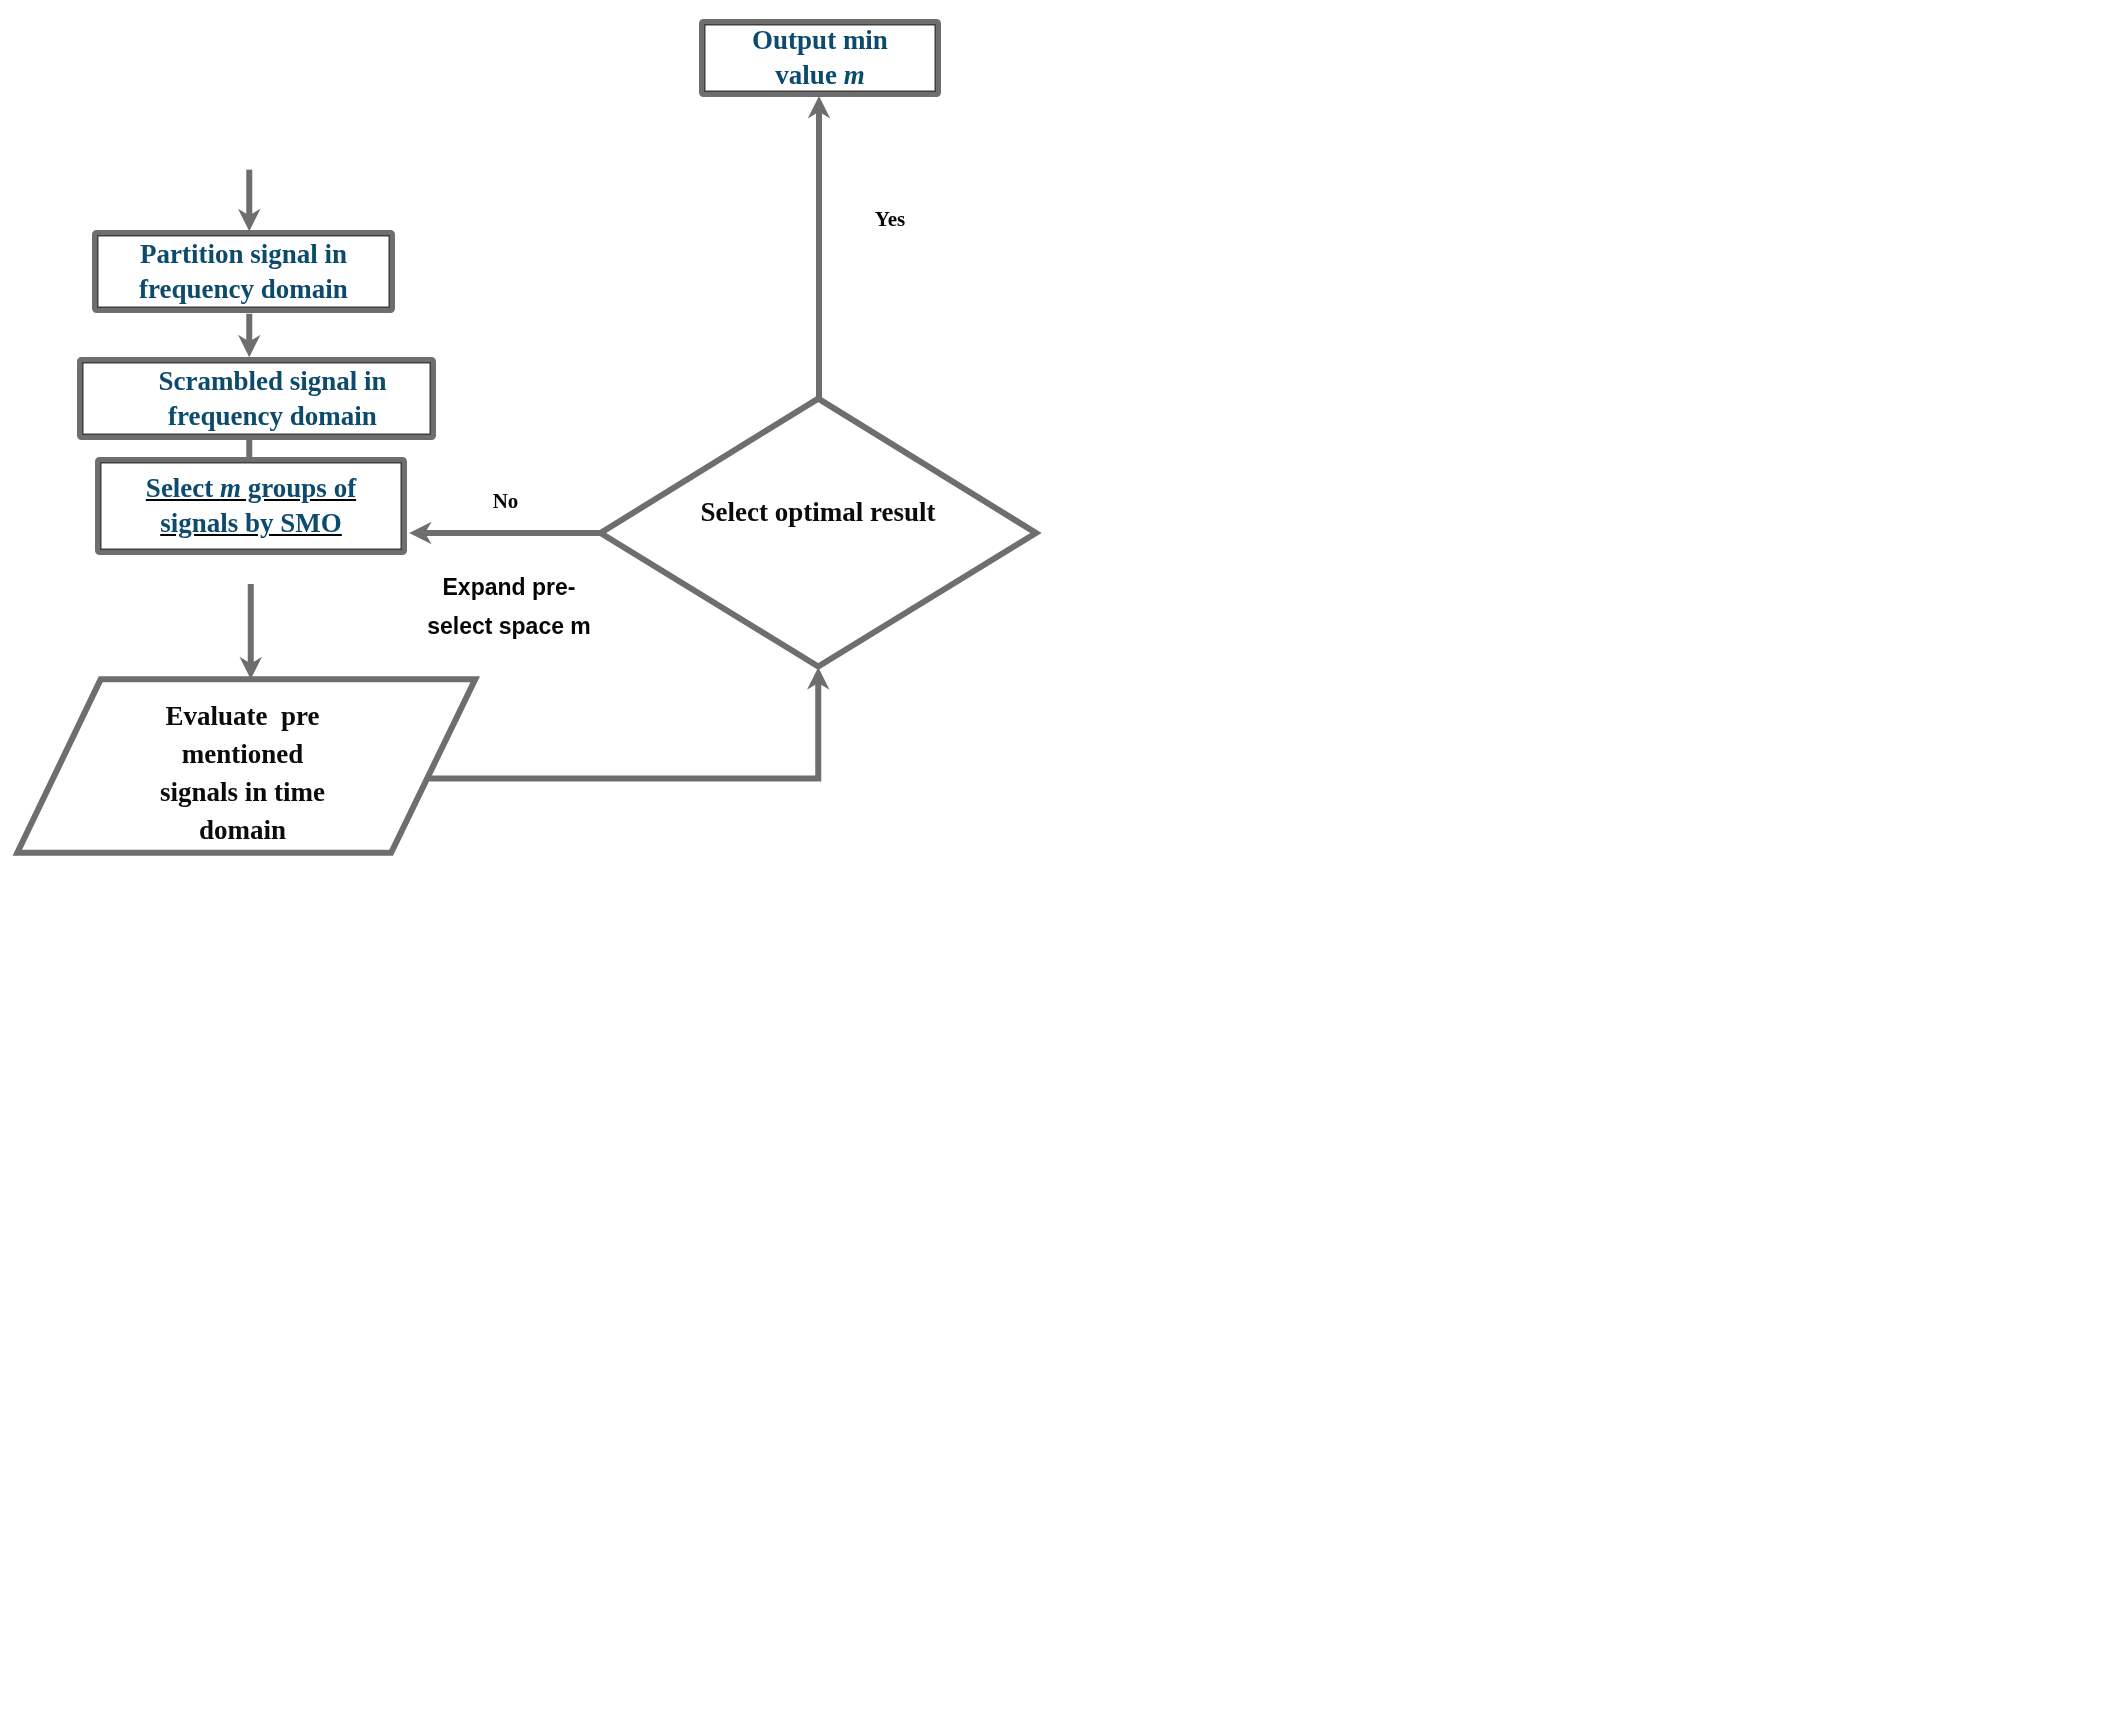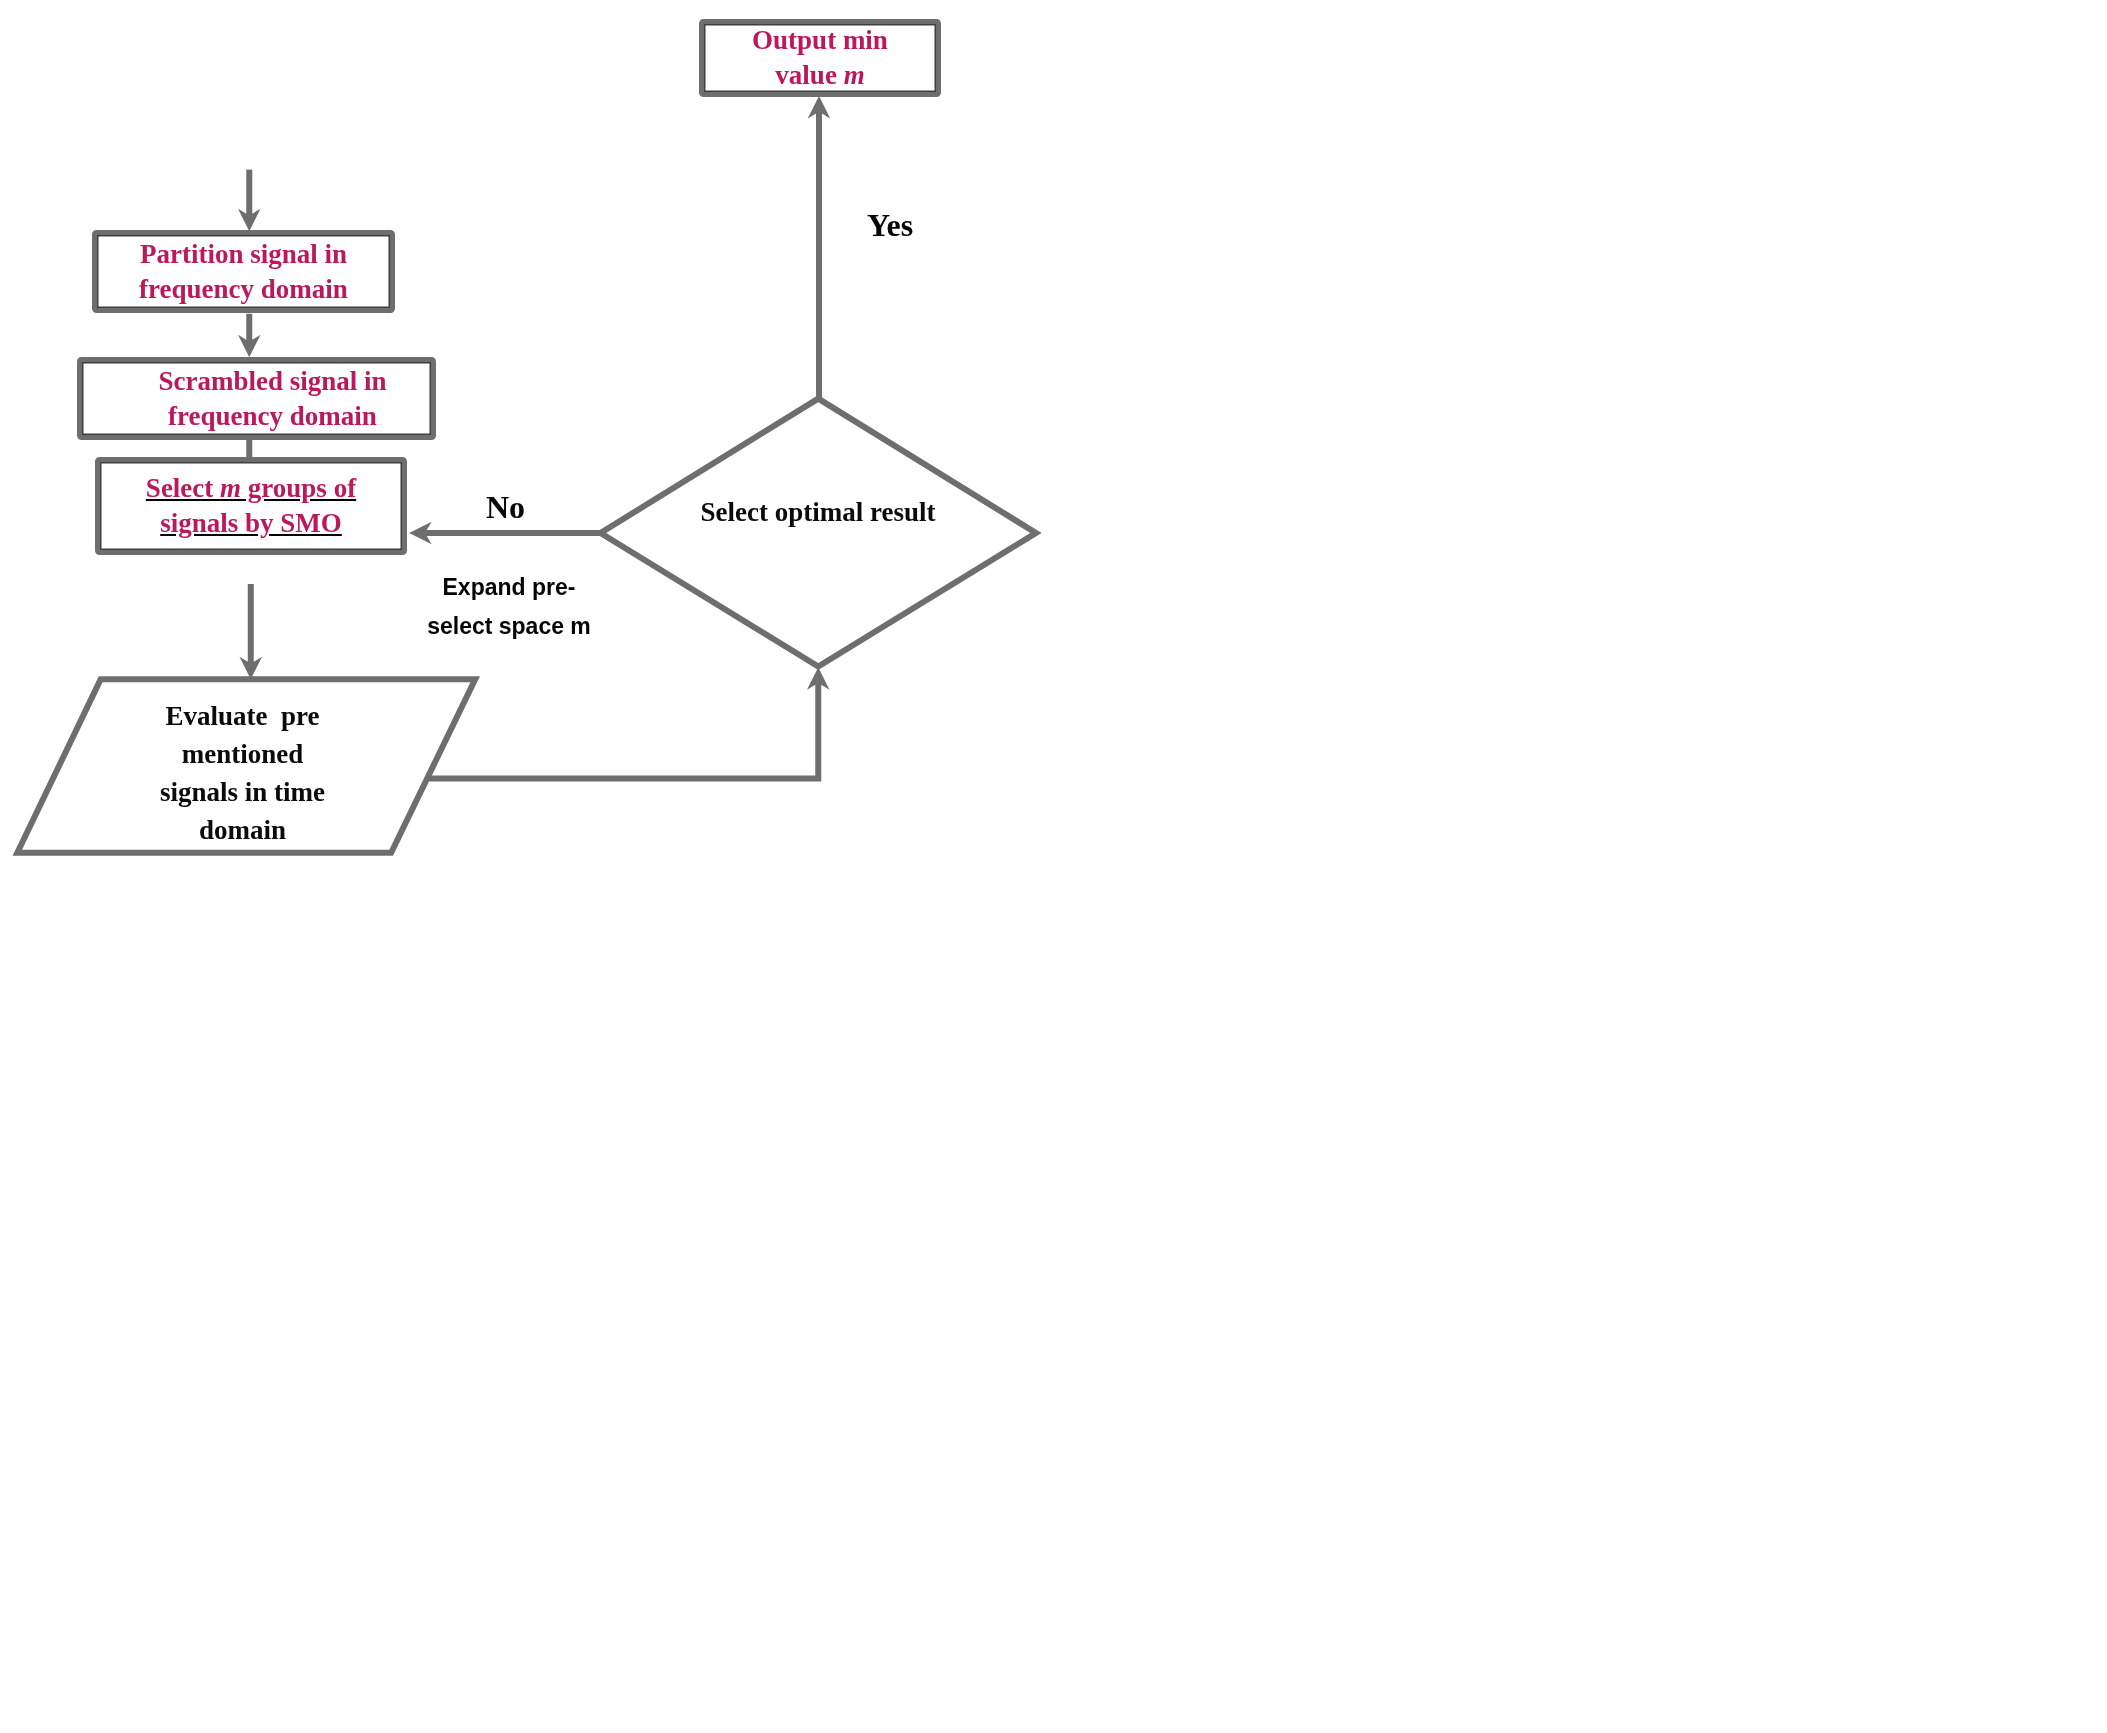--- a/index.html
+++ b/index.html
@@ -30,41 +30,41 @@
     border-radius: 4.5px;
     box-shadow: inset 0 0 0 1.5px #3f3f3f;
     display: flex;
     flex-direction: column;
     align-items: center;
     justify-content: center;
     z-index: 2;
   }
   .node-text {
     font-weight: bold;
-    color: #be185d;
+    color: #0c4a6e;
     text-align: center;
     font-size: 27px;
     line-height: 35px;
   }
   .rect-node .line { white-space: pre; }
   .overlay-text {
     position: absolute;
     font-weight: bold;
     color: #0b0b0b;
     text-align: center;
     z-index: 2;
   }
   .overlay-text .line { white-space: pre; }
   .var { font-style: italic; }
   .edge-label {
     position: absolute;
     font-weight: bold;
     color: #050505;
     text-align: center;
-    font-size: 32px;
+    font-size: 21px;
     z-index: 2;
   }
   .edge-label.sans {
     font-family: "Liberation Sans", "DejaVu Sans", sans-serif;
     font-size: 23px;
     line-height: 39px;
   }
   svg { display: block; }
 </style>
 </head>

